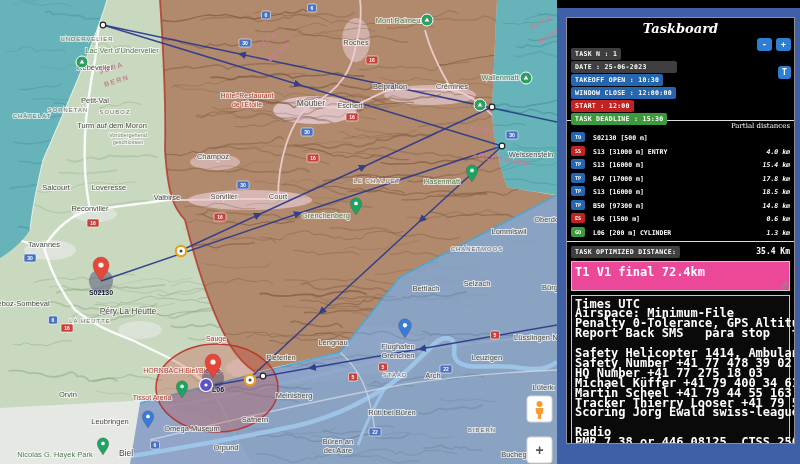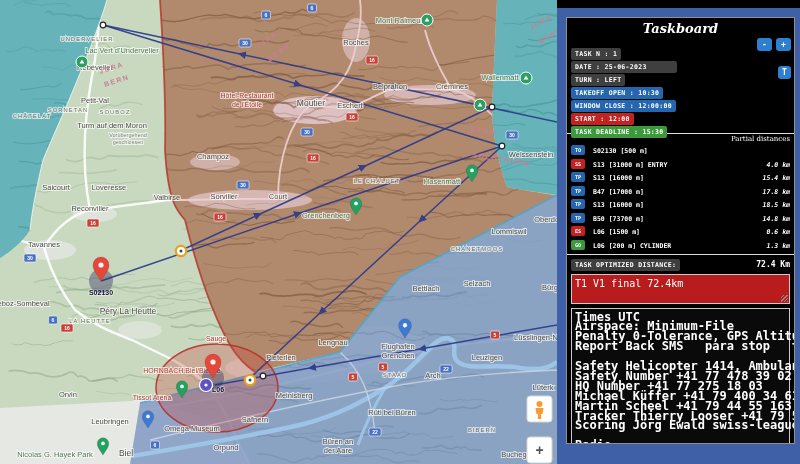--- a/index.html
+++ b/index.html
@@ -43,22 +43,22 @@
   .pd{color:#fff;font-family:"DejaVu Serif",serif;font-size:7px;
       text-align:right;margin:1px 0 2px;}
   .wrow{display:flex;align-items:flex-end;margin:0 0 3.5px 0;color:#fff;
         font-size:6.5px;font-weight:bold;}
   .wtag{width:14px;text-align:center;font-size:5.2px;padding:2px 0;border-radius:2px;
         margin-right:8px;color:#fff;font-weight:bold;}
   .wname{flex:1;white-space:pre;}
   .wdist{text-align:right;white-space:pre;font-style:italic;}
   .opt-row{display:flex;align-items:center;margin:4px 0 3px 0;}
   .opt-val{flex:1;text-align:right;color:#fff;font-weight:bold;font-size:8px;}
-  .notebox{border:1px solid #c9c9c9;background:#b91c1c;color:#fff;font-size:10px;
-        font-weight:normal;padding:3px;height:22px;margin:1px 0 4px 0;position:relative;
+  .notebox{border:1px solid #c9c9c9;background:#ec4899;color:#fff;font-size:12px;
+        font-weight:bold;padding:3px;height:22px;margin:1px 0 4px 0;position:relative;
         white-space:pre-wrap;font-family:inherit;}
   .rz{position:absolute;right:1px;bottom:1px;width:7px;height:7px;
       background:repeating-linear-gradient(135deg,transparent 0 1.5px,#8a8a8a 1.5px 2.5px);}
   .infobox{border:1px solid #c9c9c9;background:#0a0a0a;color:#fff;font-size:12px;
         font-weight:bold;padding:4px 3px;white-space:pre;line-height:9.9px;height:165px;
         font-family:inherit;box-sizing:border-box;}
 </style>
 </head>
 <body>
 
@@ -648,21 +648,20 @@
 <div id="panel">
   <div class="panel-inner">
     <div class="tb-title">Taskboard</div>
     <button class="mini" id="btn-minus">-</button>
     <button class="mini" id="btn-plus">+</button>
     <button class="mini" id="btn-t">T</button>
 
     <div id="badges">
         <div class="badge-row"><span class="badge badge-gray">TASK N : 1</span></div>
         <div class="badge-row"><span class="badge badge-gray badge-wide">DATE : 25-06-2023</span></div>
-        <div class="badge-row"><span class="badge badge-gray">TURN : LEFT</span></div>
         <div class="badge-row"><span class="badge badge-blue">TAKEOFF OPEN : 10:30</span></div>
         <div class="badge-row"><span class="badge badge-blue">WINDOW CLOSE : 12:00:00</span></div>
         <div class="badge-row"><span class="badge badge-red">START : 12:00</span></div>
         <div class="badge-row"><span class="badge badge-green">TASK DEADLINE : 15:30</span></div>
       </div>
 
     <div class="divider"></div>
     <div class="pd">Partial distances</div>
     <div id="wtable">
         <div class="wrow">
@@ -685,39 +684,39 @@
           <span class="wname">B47 [17000 m]</span>
           <span class="wdist">17.8 km</span>
         </div>
         <div class="wrow">
           <span class="wtag badge-blue">TP</span>
           <span class="wname">S13 [16000 m]</span>
           <span class="wdist">18.5 km</span>
         </div>
         <div class="wrow">
           <span class="wtag badge-blue">TP</span>
-          <span class="wname">B50 [73700 m]</span>
+          <span class="wname">B50 [97300 m]</span>
           <span class="wdist">14.8 km</span>
         </div>
         <div class="wrow">
           <span class="wtag badge-red">ES</span>
           <span class="wname">L06 [1500 m]</span>
           <span class="wdist">0.6 km</span>
         </div>
         <div class="wrow">
           <span class="wtag badge-green">GO</span>
           <span class="wname">L06 [200 m] CYLINDER</span>
           <span class="wdist">1.3 km</span>
         </div>
       </div>
 
     <div class="divider"></div>
     <div class="opt-row">
       <span class="badge badge-gray">TASK OPTIMIZED DISTANCE:</span>
-      <span class="opt-val">72.4 Km</span>
+      <span class="opt-val">35.4 Km</span>
     </div>
 
     <div class="notebox">T1 V1 final 72.4km<span class="rz"></span></div>
 
     <div class="infobox">Times UTC
 Airspace: Minimum-File
 Penalty 0-Tolerance, GPS Altitude
 Report Back SMS   para stop   to 079 381 60 10
 
 Safety Helicopter 1414, Ambulance 144

